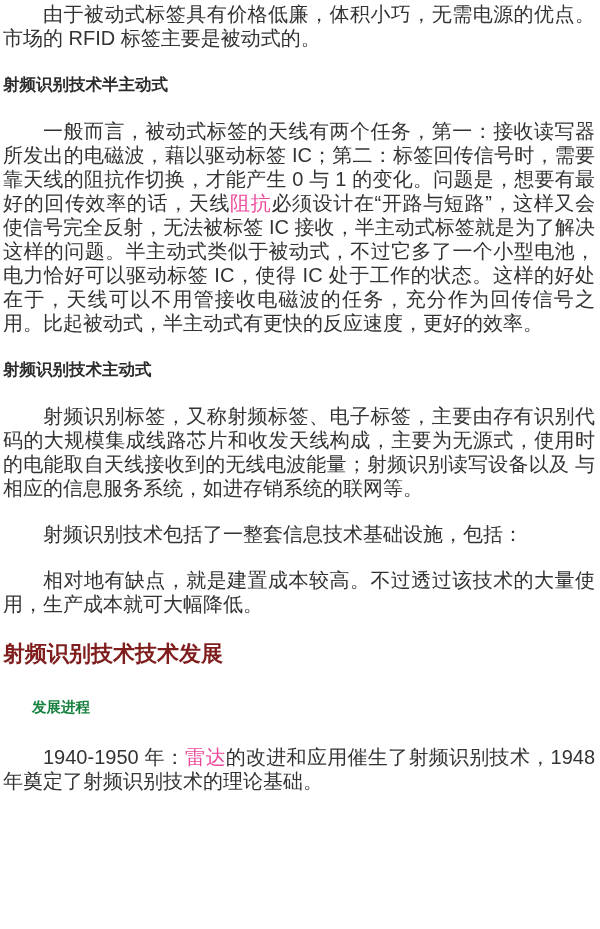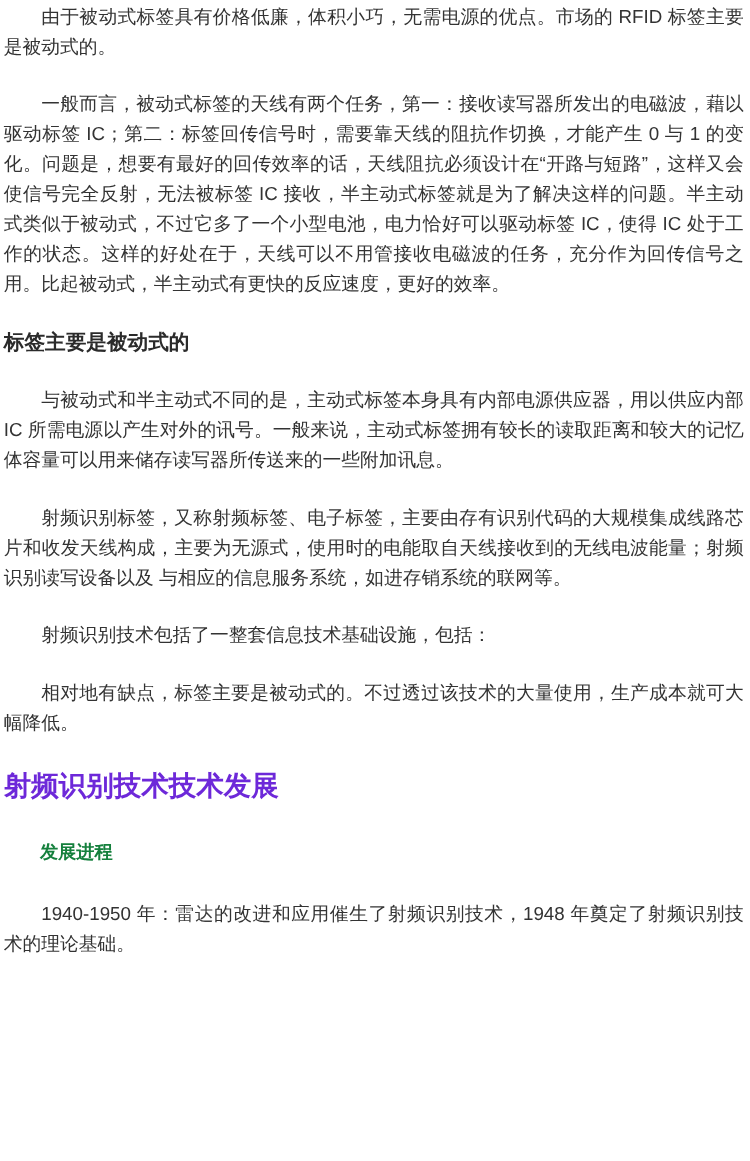--- a/index.html
+++ b/index.html
@@ -11,21 +11,21 @@
     font-family: "Liberation Sans", "DejaVu Sans", sans-serif;
     color: #333333;
   }
   .page {
     width: 600px;
     box-sizing: border-box;
     padding: 1px 5px 4px 3px;
     background: #ffffff;
   }
   .para {
-    font-size: 15px;
+    font-size: 20px;
     line-height: 24px;
     margin: 22px 0;
     text-indent: 2em;
     text-align: justify;
     color: #333333;
   }
   .para:first-child {
     margin-top: 1px;
   }
   .heading-section {
@@ -33,57 +33,57 @@
     line-height: 25px;
     margin: 22px 0 12px 0;
     font-weight: 700;
     color: #2b2b2b;
   }
   .heading-major {
     font-size: 22px;
     line-height: 31px;
     margin: 22px 0 8px 0;
     font-weight: 700;
-    color: #6d28d9;
+    color: #7f1d1d;
   }
   .heading-minor {
     font-size: 14.5px;
     line-height: 24px;
     margin: 26px 0;
     font-weight: 700;
     text-indent: 2em;
     color: #15803d;
   }
   .inline-link {
-    color: #404040;
+    color: #ec4899;
     text-decoration: none;
     cursor: pointer;
   }
 </style>
 </head>
 <body>
 
 <main class="page">
 
   <p class="para">由于被动式标签具有价格低廉，体积小巧，无需电源的优点。市场的 RFID 标签主要是被动式的。</p>
 
+  <h3 class="heading-section">射频识别技术半主动式</h3>
 
   <p class="para">一般而言，被动式标签的天线有两个任务，第一：接收读写器所发出的电磁波，藉以驱动标签 IC；第二：标签回传信号时，需要靠天线的阻抗作切换，才能产生 0 与 1 的变化。问题是，想要有最好的回传效率的话，天线<a class="inline-link" href="#">阻抗</a>必须设计在“开路与短路”，这样又会使信号完全反射，无法被标签 IC 接收，半主动式标签就是为了解决这样的问题。半主动式类似于被动式，不过它多了一个小型电池，电力恰好可以驱动标签 IC，使得 IC 处于工作的状态。这样的好处在于，天线可以不用管接收电磁波的任务，充分作为回传信号之用。比起被动式，半主动式有更快的反应速度，更好的效率。</p>
 
-  <h3 class="heading-section">标签主要是被动式的</h3>
+  <h3 class="heading-section">射频识别技术主动式</h3>
 
-  <p class="para">与被动式和半主动式不同的是，主动式标签本身具有内部电源供应器，用以供应内部 IC 所需电源以产生对外的讯号。一般来说，主动式标签拥有较长的读取距离和较大的记忆体容量可以用来储存读写器所传送来的一些附加讯息。</p>
 
   <p class="para">射频识别标签，又称射频标签、电子标签，主要由存有识别代码的大规模集成线路芯片和收发天线构成，主要为无源式，使用时的电能取自天线接收到的无线电波能量；射频识别读写设备以及 与相应的信息服务系统，如进存销系统的联网等。</p>
 
   <p class="para">射频识别技术包括了一整套信息技术基础设施，包括：</p>
 
 
 
-  <p class="para">相对地有缺点，标签主要是被动式的。不过透过该技术的大量使用，生产成本就可大幅降低。</p>
+  <p class="para">相对地有缺点，就是建置成本较高。不过透过该技术的大量使用，生产成本就可大幅降低。</p>
 
   <h2 class="heading-major">射频识别技术技术发展</h2>
 
   <h4 class="heading-minor">发展进程</h4>
 
   <p class="para">1940-1950 年：<a class="inline-link" href="#">雷达</a>的改进和应用催生了射频识别技术，1948 年奠定了射频识别技术的理论基础。</p>
 
 </main>
 
 </body></html>

